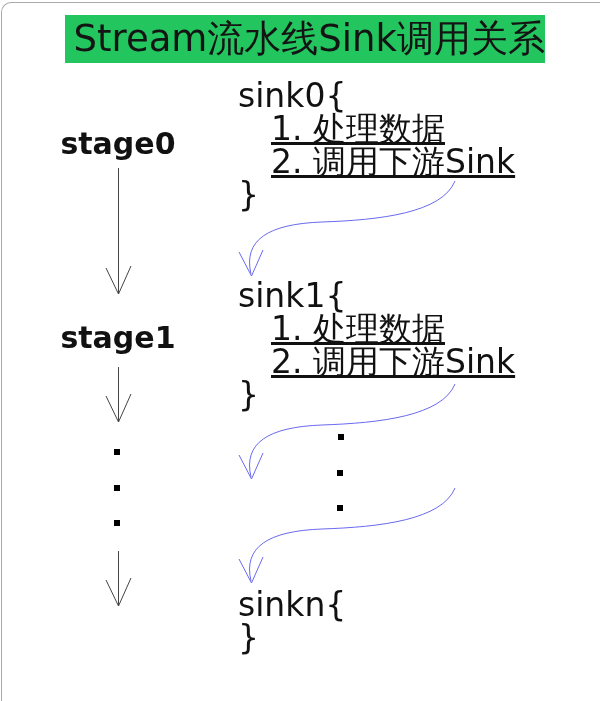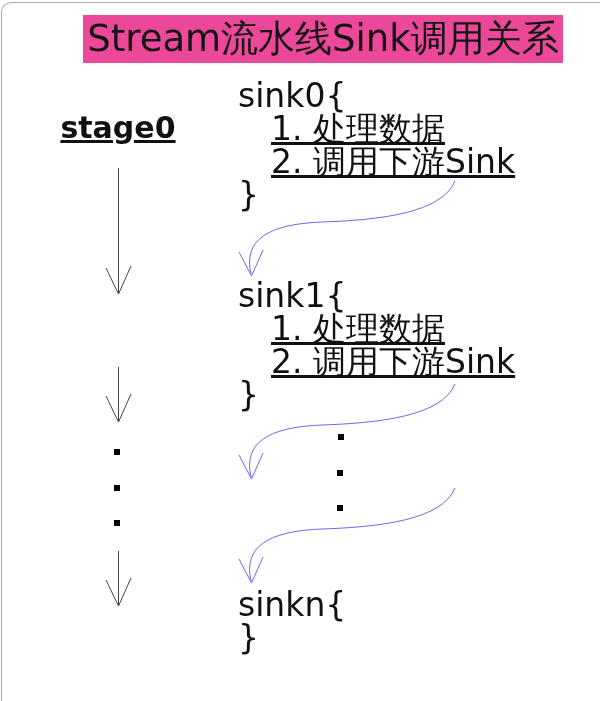--- a/index.html
+++ b/index.html
@@ -18,37 +18,36 @@
     border-top: 1px solid #aaaaaa;
     border-left: 1px solid #aaaaaa;
     border-top-left-radius: 10px;
     pointer-events: none;
   }
   .title {
     position: absolute;
     left: 65px; top: 15px;
     width: 480px; height: 48px;
     line-height: 48px;
-    background: #ec4899;
-    text-align: center;
+    background: #22c55e;
+    text-align: right;
     font-size: 37px;
     white-space: nowrap;
     color: #141414;
-    margin-left: 18px;
   }
   .stage-label {
     position: absolute;
     left: 8px; width: 220px;
     text-align: center;
     font-weight: bold;
     font-size: 30px;
     line-height: 34px;
     white-space: nowrap;
   }
-  .stage0 { top: 111px; text-decoration: underline; }
+  .stage0 { top: 127px; }
   .stage1 { top: 321px; }
   .terminal { top: 615px; }
   .sink-block {
     position: absolute;
     left: 238px;
     font-size: 33px;
     line-height: 33px;
     white-space: nowrap;
   }
   .sink0 { top: 79px; }
@@ -69,20 +68,21 @@
 </head>
 <body>
 
 <div class="canvas">
 
   <div class="frame-border"></div>
 
   <div class="title">Stream流水线Sink调用关系</div>
 
   <div class="stage-label stage0">stage0</div>
+  <div class="stage-label stage1">stage1</div>
 
   <div>
     <div class="dot" style="left:114px; top:449px;"></div>
     <div class="dot" style="left:114px; top:485px;"></div>
     <div class="dot" style="left:114px; top:520px;"></div>
   </div>
 
   <div class="sink-block sink0">
     <div>sink0{</div>
     <div class="sink-line">1. 处理数据</div>

